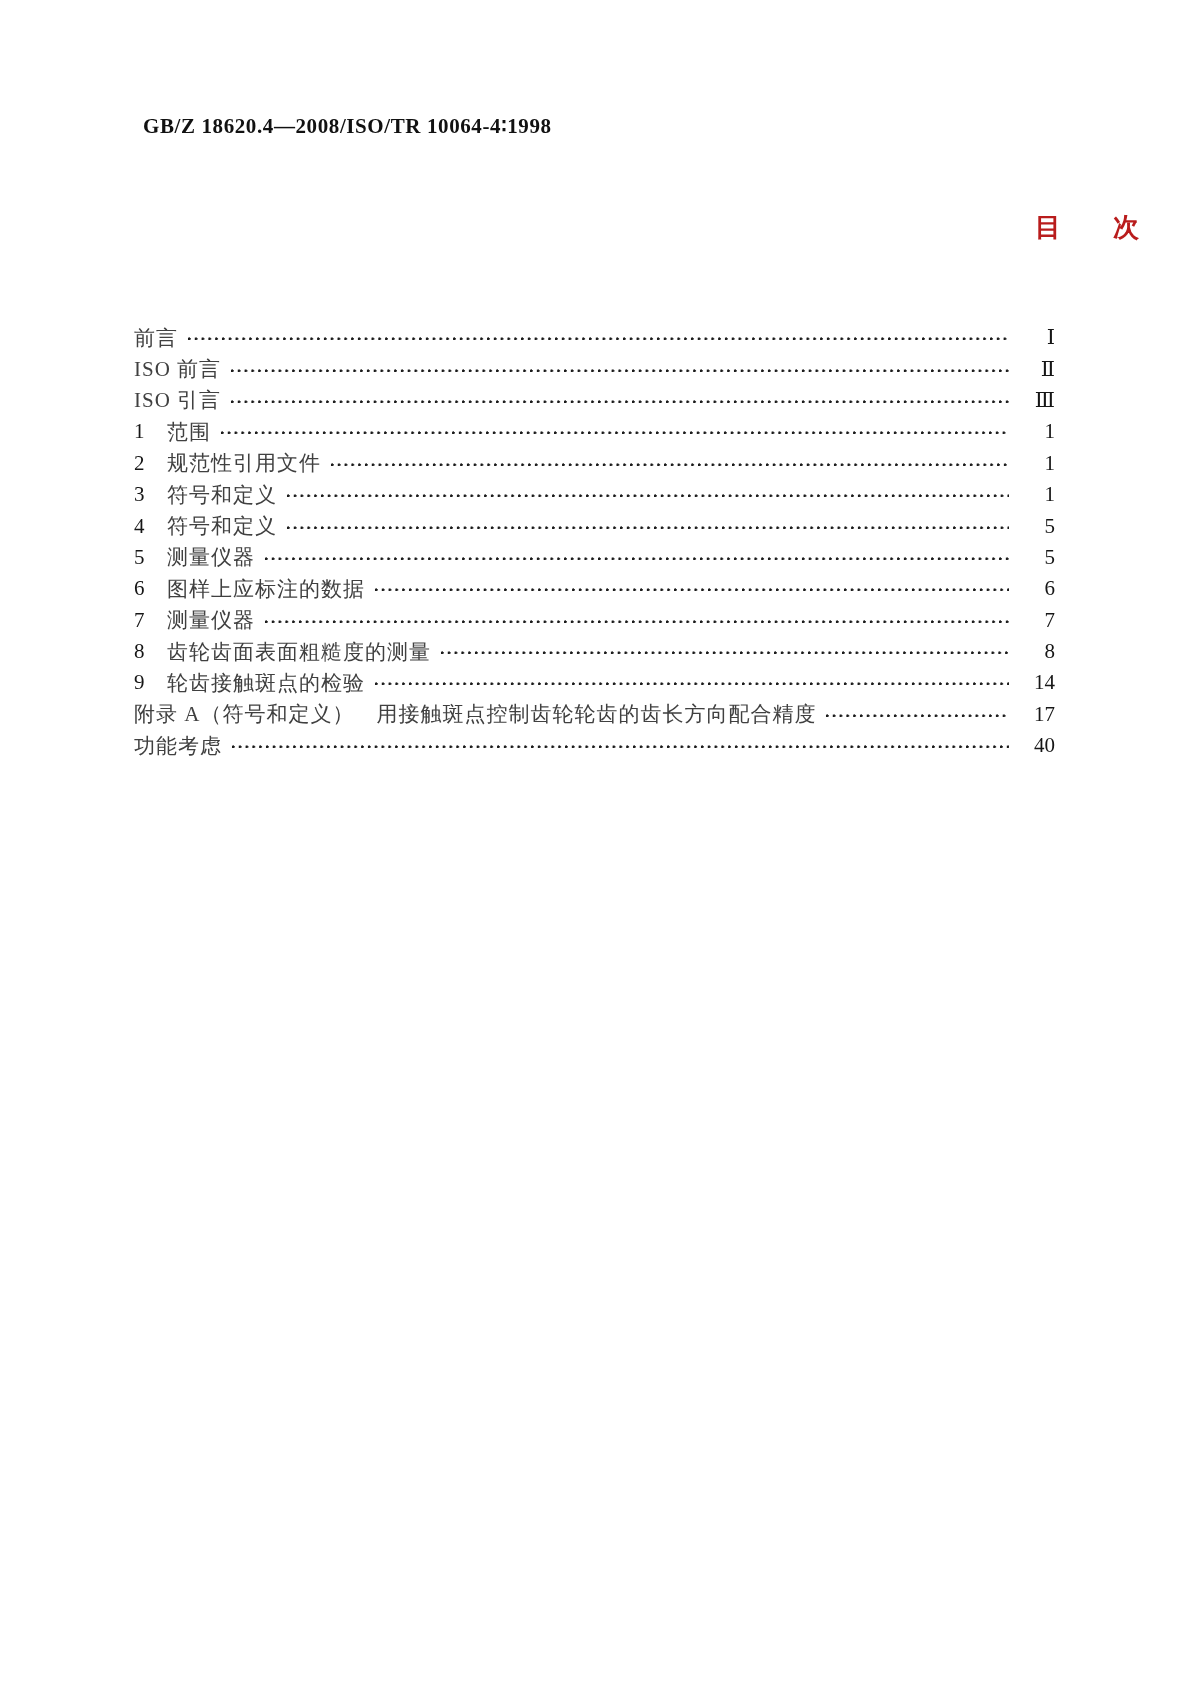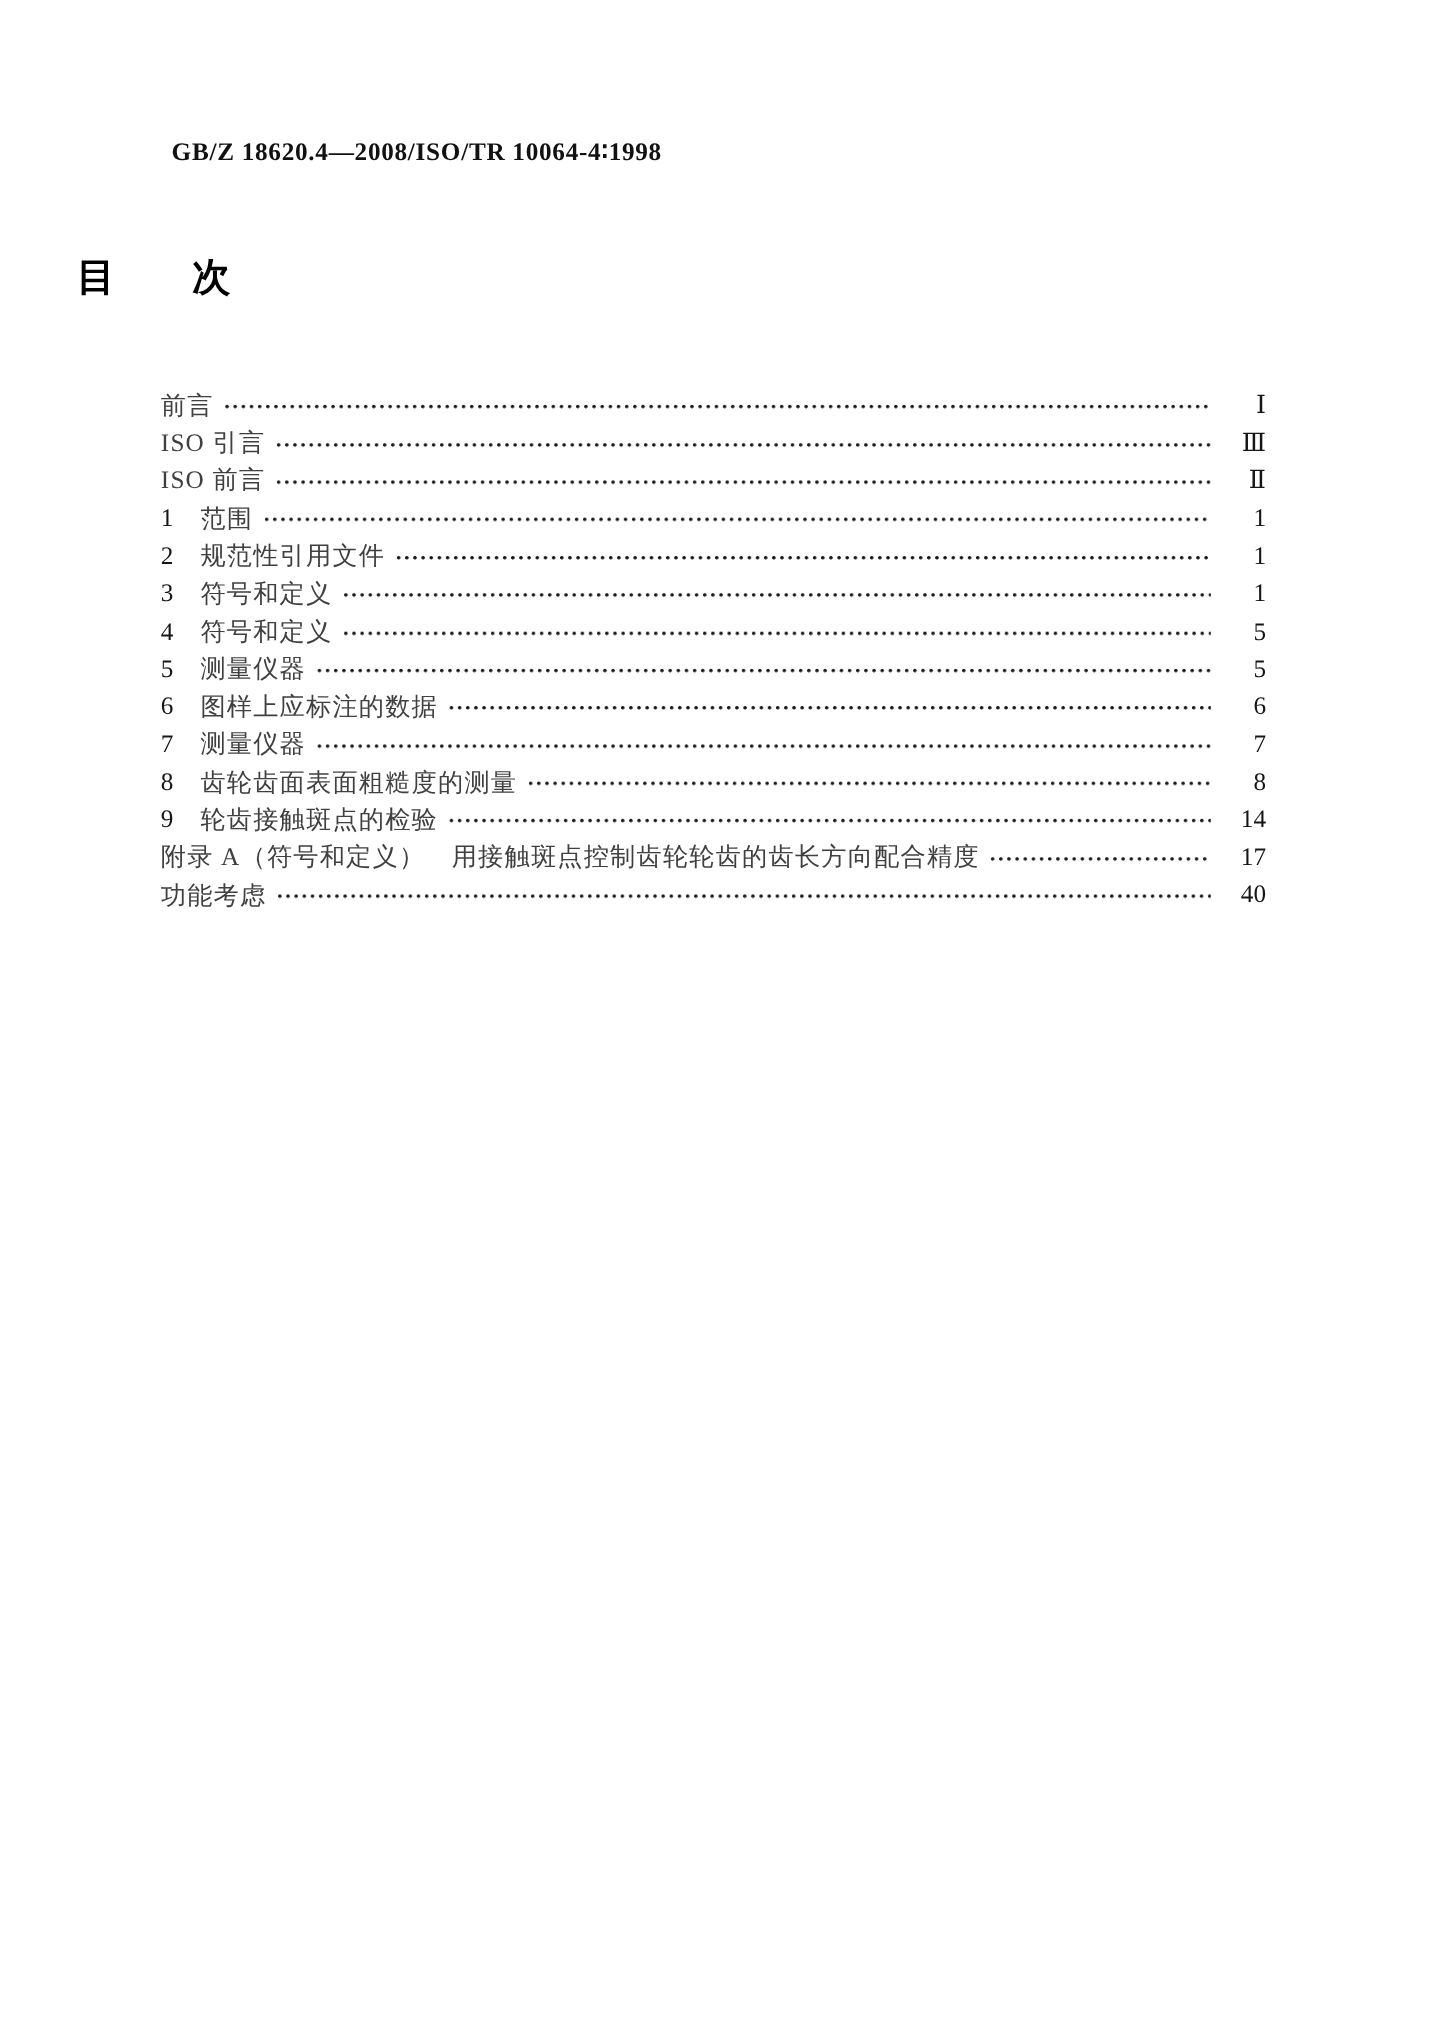--- a/index.html
+++ b/index.html
@@ -33,26 +33,26 @@
     white-space: nowrap;
     color: #111111;
     margin-left: 16px;
   }
 
   .doc-title {
     position: absolute;
     top: 210px;
     left: 0;
     width: 100%;
-    text-align: left;
-    font-size: 32px;
+    text-align: right;
+    font-size: 26px;
     font-weight: bold;
     letter-spacing: 2em;
     text-indent: 2em;
-    color: #000000;
+    color: #b91c1c;
   }
 
   .toc {
     position: absolute;
     left: 134px;
     right: 136px;
     top: 322px;
   }
 
   .toc-row {
@@ -105,29 +105,29 @@
 
   <div class="toc">
       <div class="toc-row">
 
     <span class="toc-label">前言</span>
     <span class="toc-leader"></span>
     <span class="toc-page">Ⅰ</span>
   </div>
       <div class="toc-row">
 
+    <span class="toc-label">ISO 前言</span>
+    <span class="toc-leader"></span>
+    <span class="toc-page">Ⅱ</span>
+  </div>
+      <div class="toc-row">
+
     <span class="toc-label">ISO 引言</span>
     <span class="toc-leader"></span>
     <span class="toc-page">Ⅲ</span>
-  </div>
-      <div class="toc-row">
-
-    <span class="toc-label">ISO 前言</span>
-    <span class="toc-leader"></span>
-    <span class="toc-page">Ⅱ</span>
   </div>
       <div class="toc-row">
     <span class="toc-num">1</span>
     <span class="toc-label">范围</span>
     <span class="toc-leader"></span>
     <span class="toc-page">1</span>
   </div>
       <div class="toc-row">
     <span class="toc-num">2</span>
     <span class="toc-label">规范性引用文件</span>

